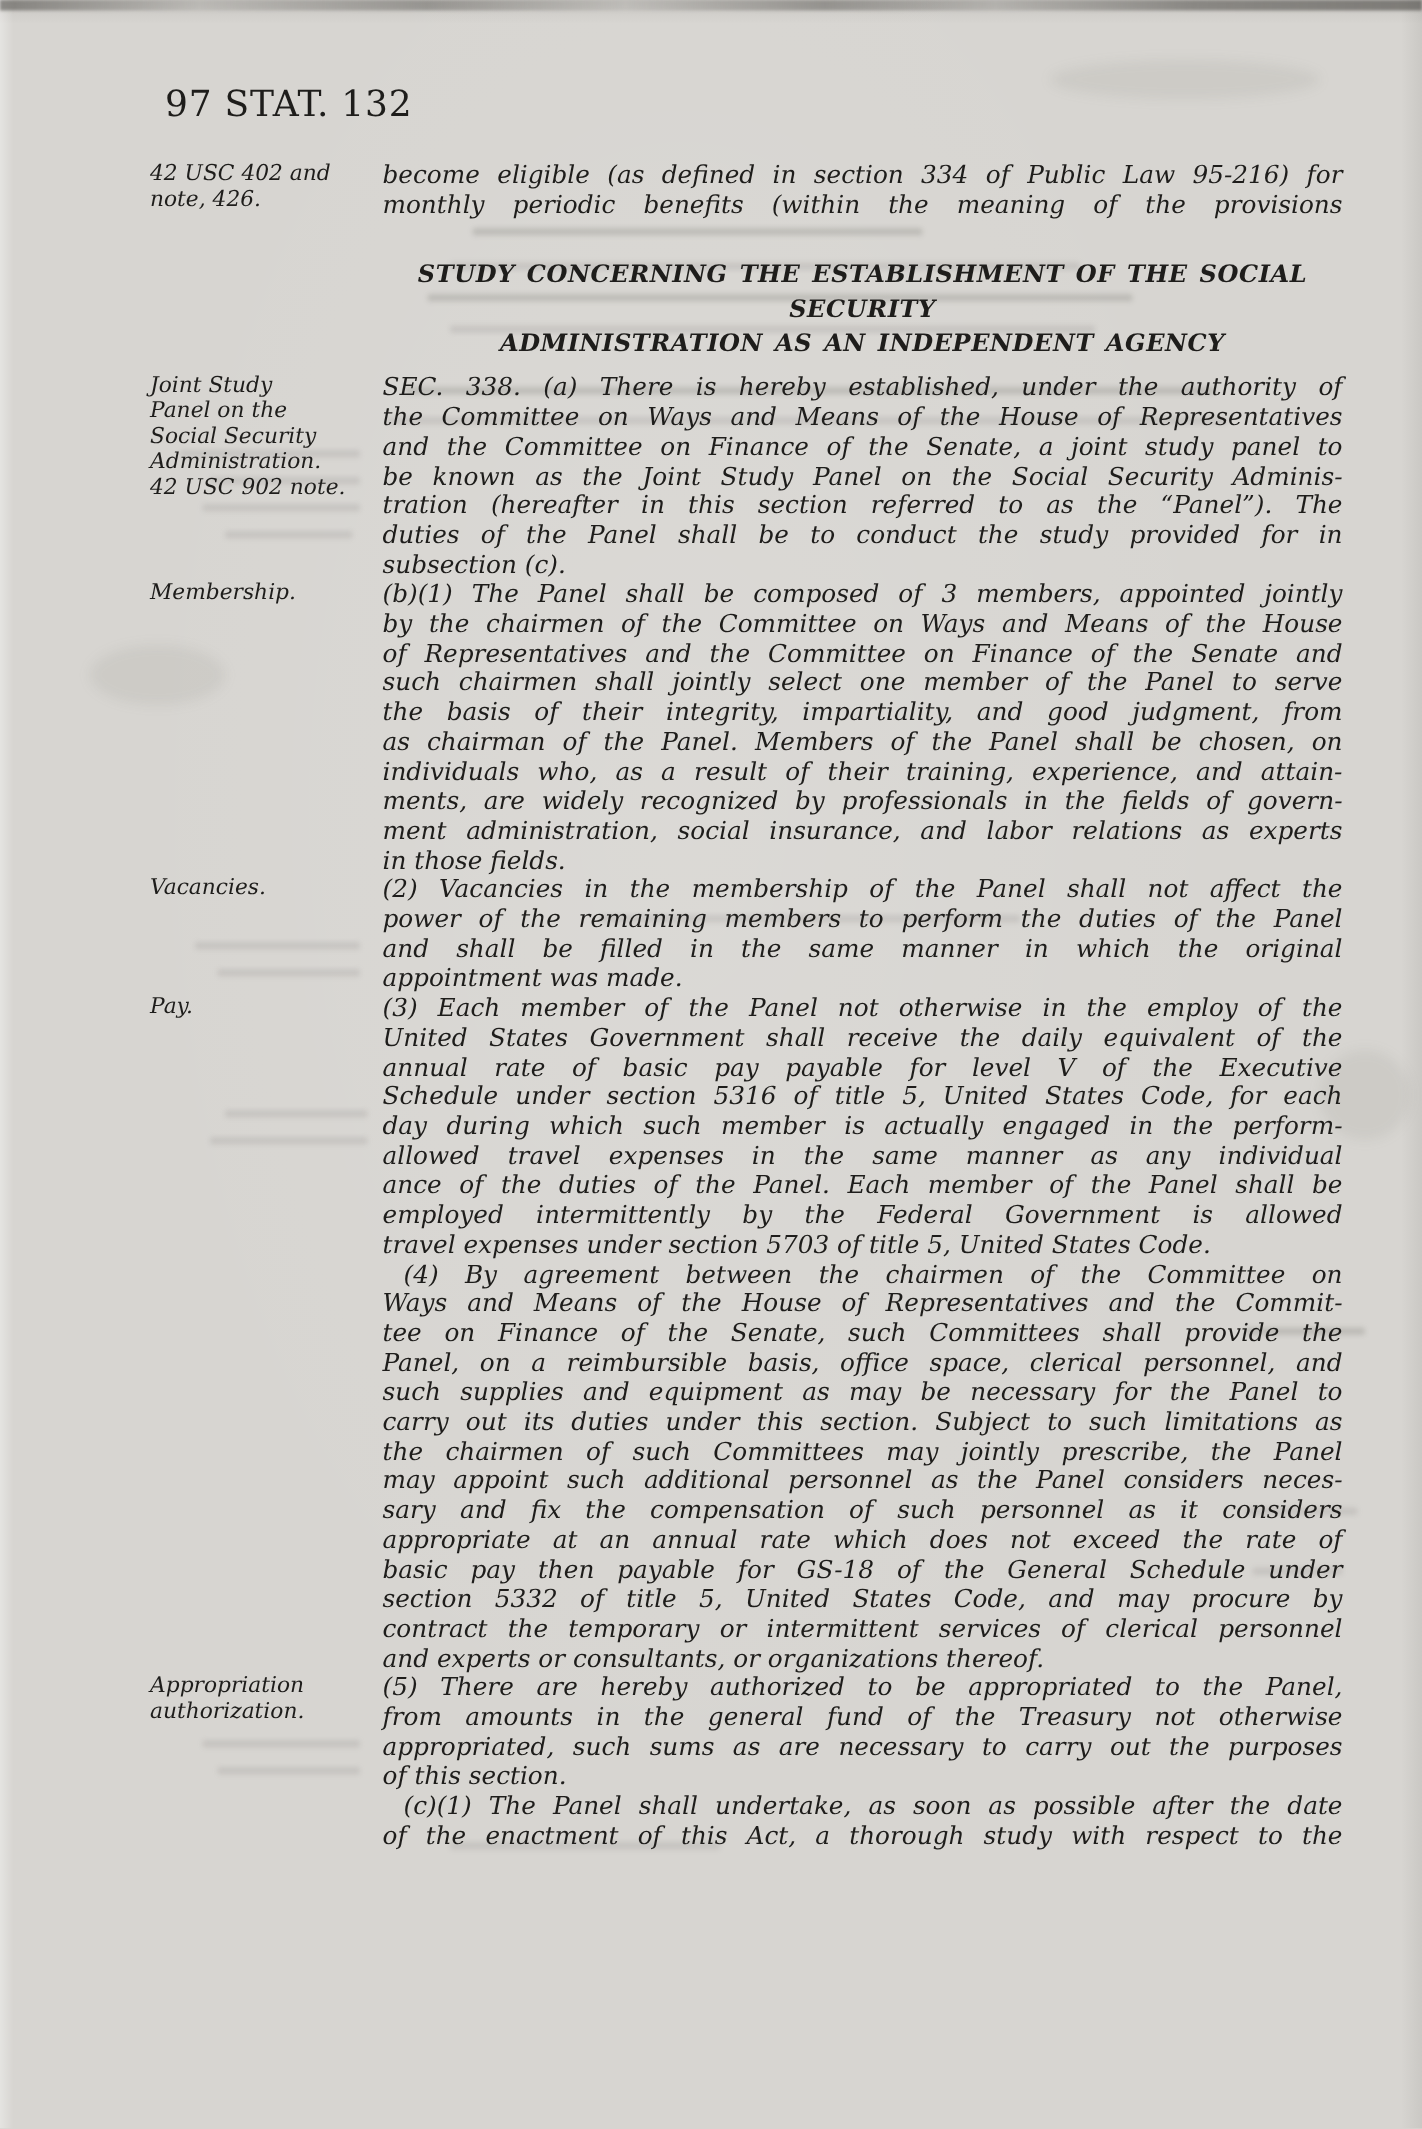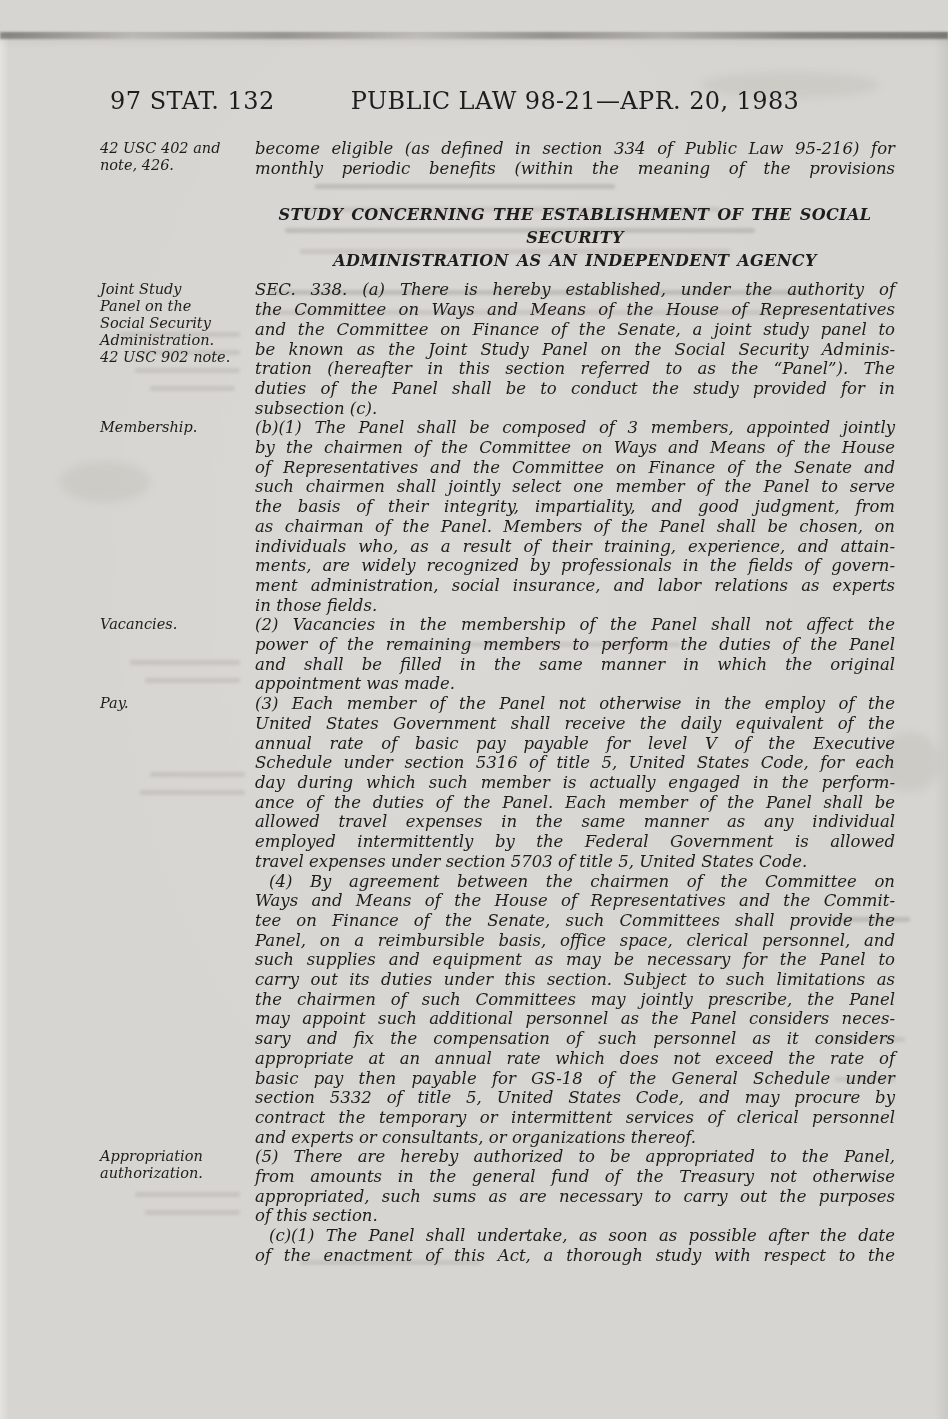--- a/index.html
+++ b/index.html
@@ -16,21 +16,20 @@
   }
   #page{
     position:absolute;inset:0;
     background:
       radial-gradient(ellipse at 48% 38%, rgba(255,255,255,0.10) 0%, rgba(255,255,255,0) 55%),
       linear-gradient(to right, rgba(255,255,255,0.35) 0px, rgba(255,255,255,0) 9px),
       linear-gradient(to left, rgba(90,88,84,0.10) 0px, rgba(90,88,84,0) 14px),
       linear-gradient(to bottom, rgba(90,88,84,0.12) 0px, rgba(90,88,84,0) 16px),
       var(--paper);
     color:var(--ink);
-    margin-top:32px;
   }
   
   #top-edge{
     position:absolute;top:0;left:0;width:948px;height:7px;
     background:linear-gradient(to right,
       rgba(72,70,66,.55) 0%, rgba(72,70,66,.12) 14%, rgba(72,70,66,.40) 30%,
       rgba(72,70,66,.10) 44%, rgba(72,70,66,.42) 58%, rgba(72,70,66,.18) 70%,
       rgba(72,70,66,.50) 84%, rgba(72,70,66,.60) 100%);
     filter:blur(1.2px);
   }
@@ -100,21 +99,20 @@
   <div class="bleed" style="left:830px;top:1005px;width:75px;"></div>
   <div class="bleed" style="left:835px;top:1045px;width:60px;"></div>
   <div class="bleed" style="left:135px;top:1160px;width:105px;"></div>
   <div class="bleed" style="left:145px;top:1178px;width:95px;"></div>
   <div class="bleed" style="left:300px;top:1228px;width:180px;"></div>
   <div class="blotch" style="left:700px;top:40px;width:180px;height:26px;"></div>
   <div class="blotch" style="left:60px;top:430px;width:90px;height:40px;"></div>
   <div class="blotch" style="left:880px;top:700px;width:60px;height:60px;"></div>
 
   <div id="header-left">97 STAT. 132</div>
-  <div id="header-title">PUBLIC LAW 98-21—APR. 20, 1983</div>
 
   <div id="body-column">
       <div class="para">
         <div class="margin-note">
           <div>42 USC 402 and</div>
           <div>note, 426.</div>
         </div>
         <div class="bline">become eligible (as defined in section 334 of Public Law 95-216) for</div>
         <div class="bline">monthly periodic benefits (within the meaning of the provisions</div>
       </div>
@@ -164,22 +162,22 @@
       </div>
       <div class="para indent">
         <div class="margin-note">
           <div>Pay.</div>
         </div>
         <div class="bline">(3) Each member of the Panel not otherwise in the employ of the</div>
         <div class="bline">United States Government shall receive the daily equivalent of the</div>
         <div class="bline">annual rate of basic pay payable for level V of the Executive</div>
         <div class="bline">Schedule under section 5316 of title 5, United States Code, for each</div>
         <div class="bline">day during which such member is actually engaged in the perform-</div>
+        <div class="bline">allowed travel expenses in the same manner as any individual</div>
         <div class="bline">ance of the duties of the Panel. Each member of the Panel shall be</div>
-        <div class="bline">allowed travel expenses in the same manner as any individual</div>
         <div class="bline">employed intermittently by the Federal Government is allowed</div>
         <div class="bline lastline">travel expenses under section 5703 of title 5, United States Code.</div>
       </div>
       <div class="para indent">
         <div class="bline">(4) By agreement between the chairmen of the Committee on</div>
         <div class="bline">Ways and Means of the House of Representatives and the Commit-</div>
         <div class="bline">tee on Finance of the Senate, such Committees shall provide the</div>
         <div class="bline">Panel, on a reimbursible basis, office space, clerical personnel, and</div>
         <div class="bline">such supplies and equipment as may be necessary for the Panel to</div>
         <div class="bline">carry out its duties under this section. Subject to such limitations as</div>

